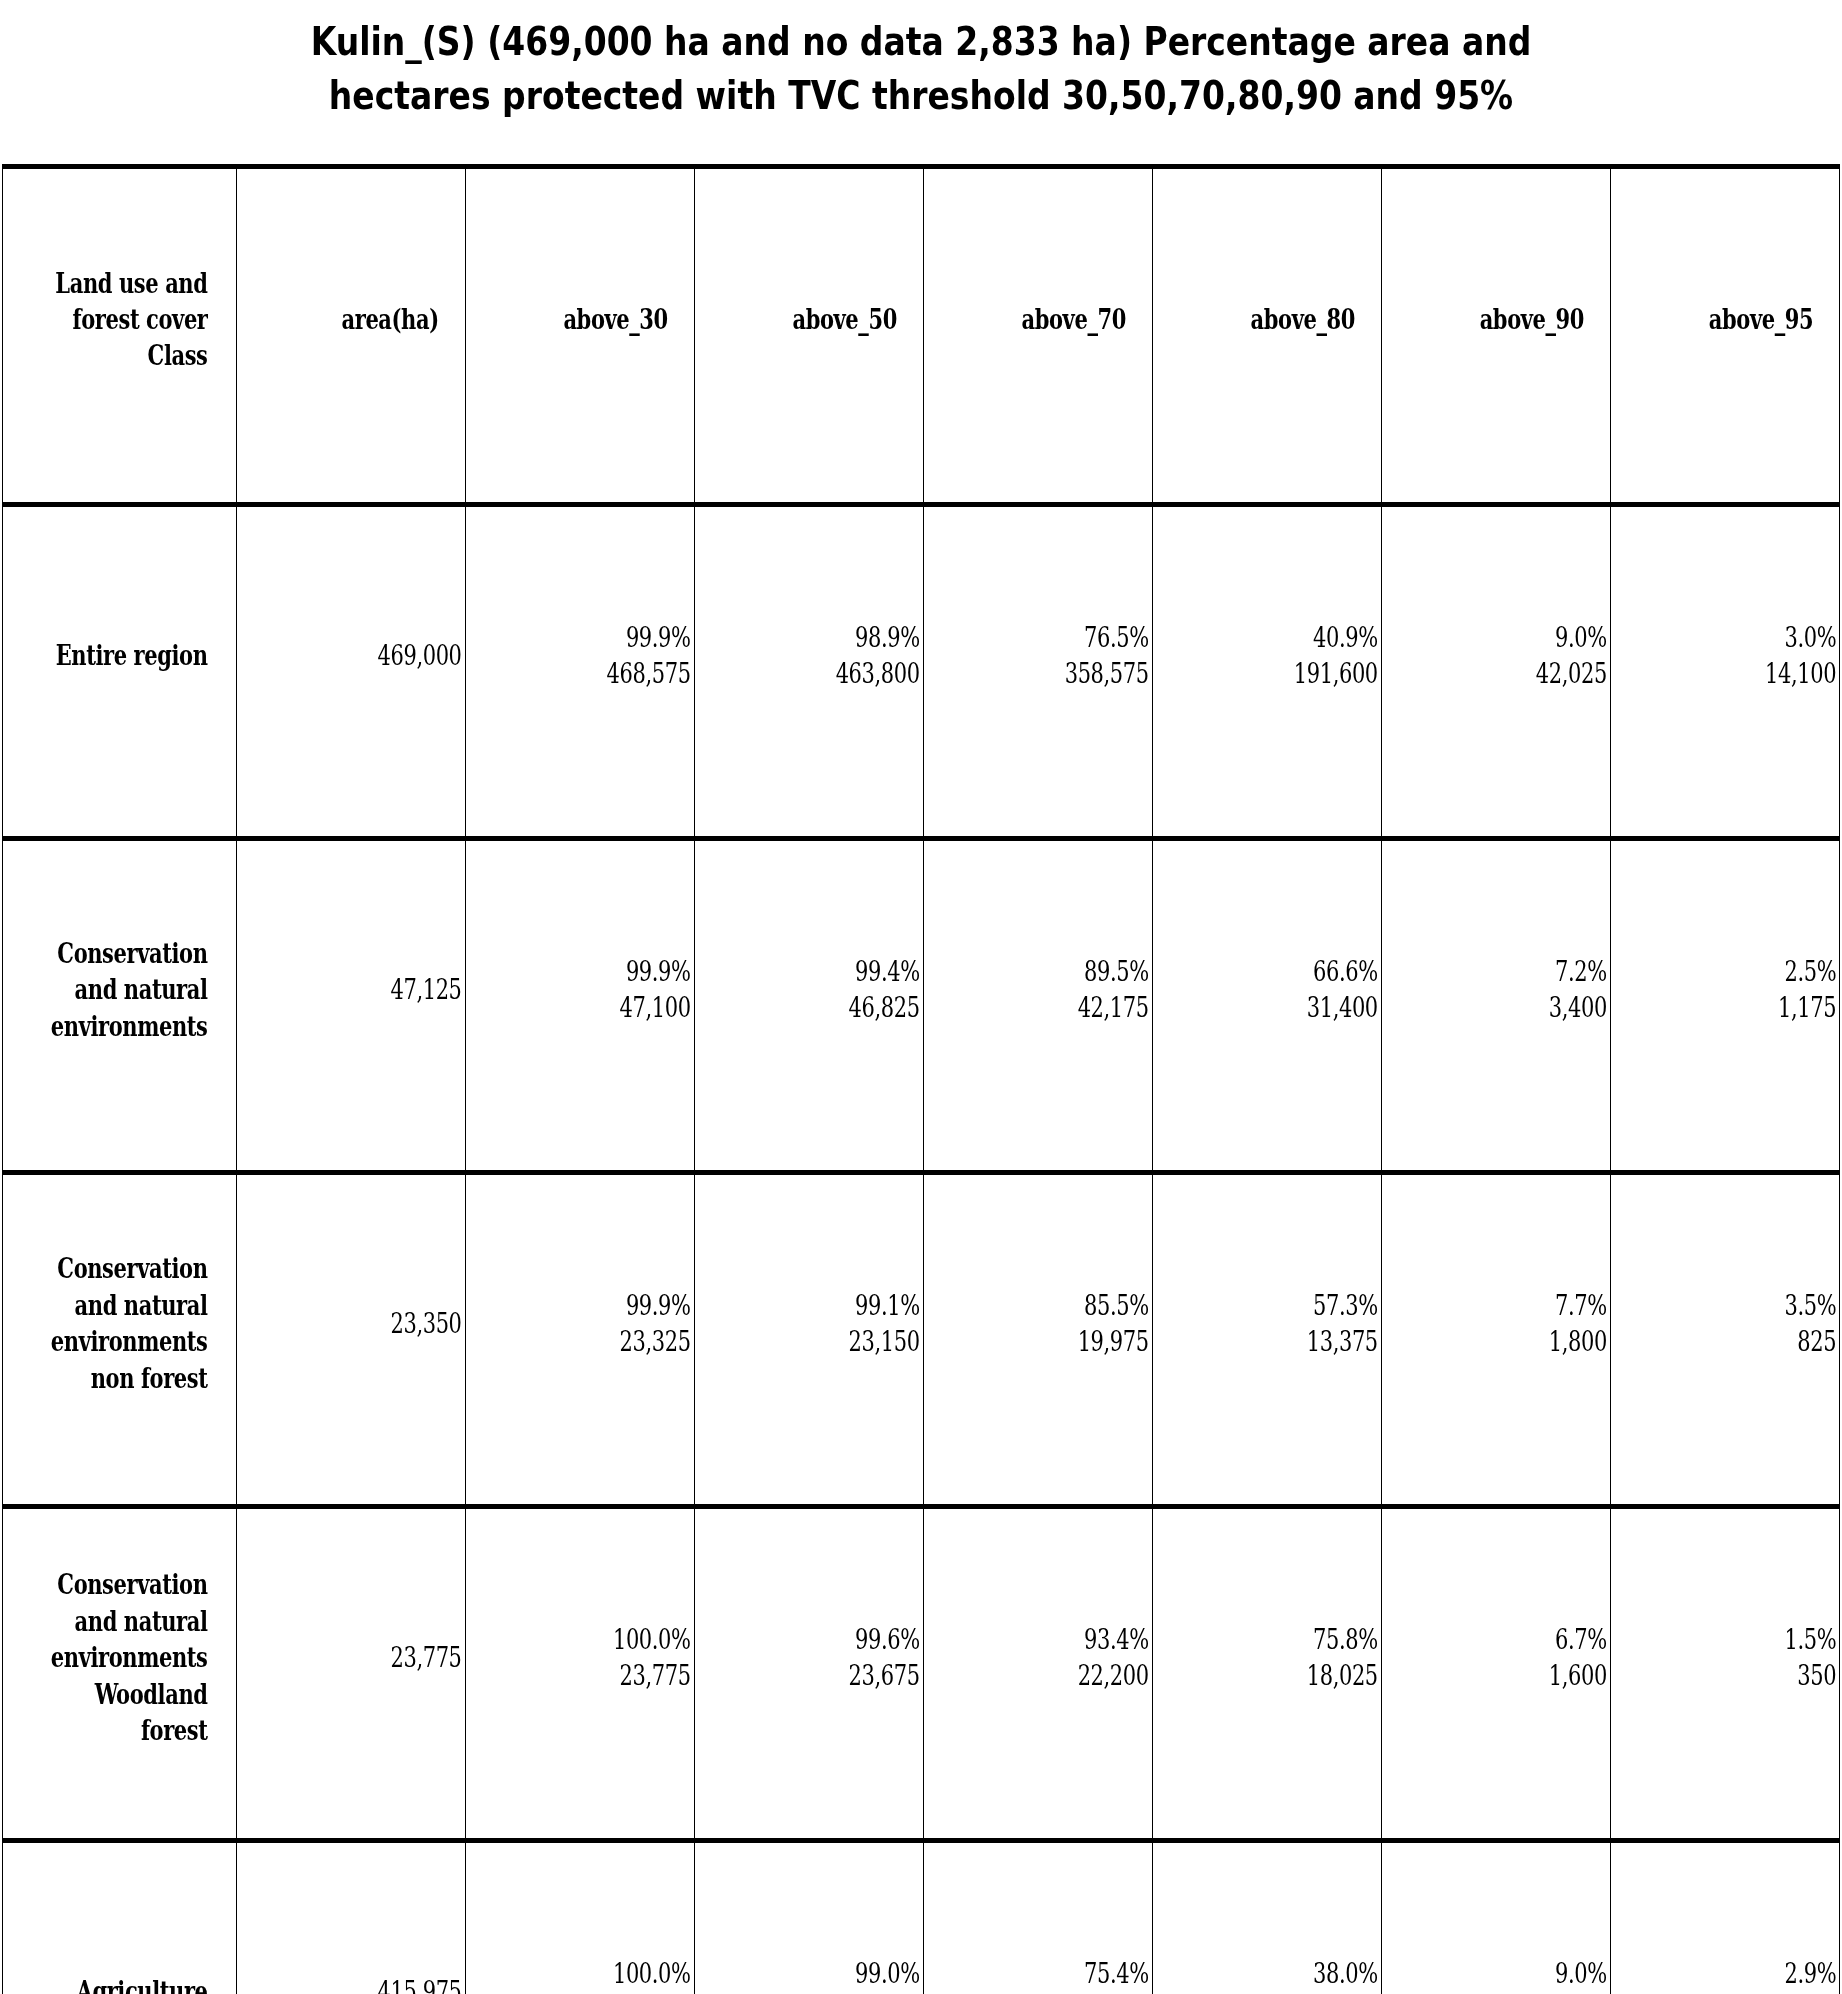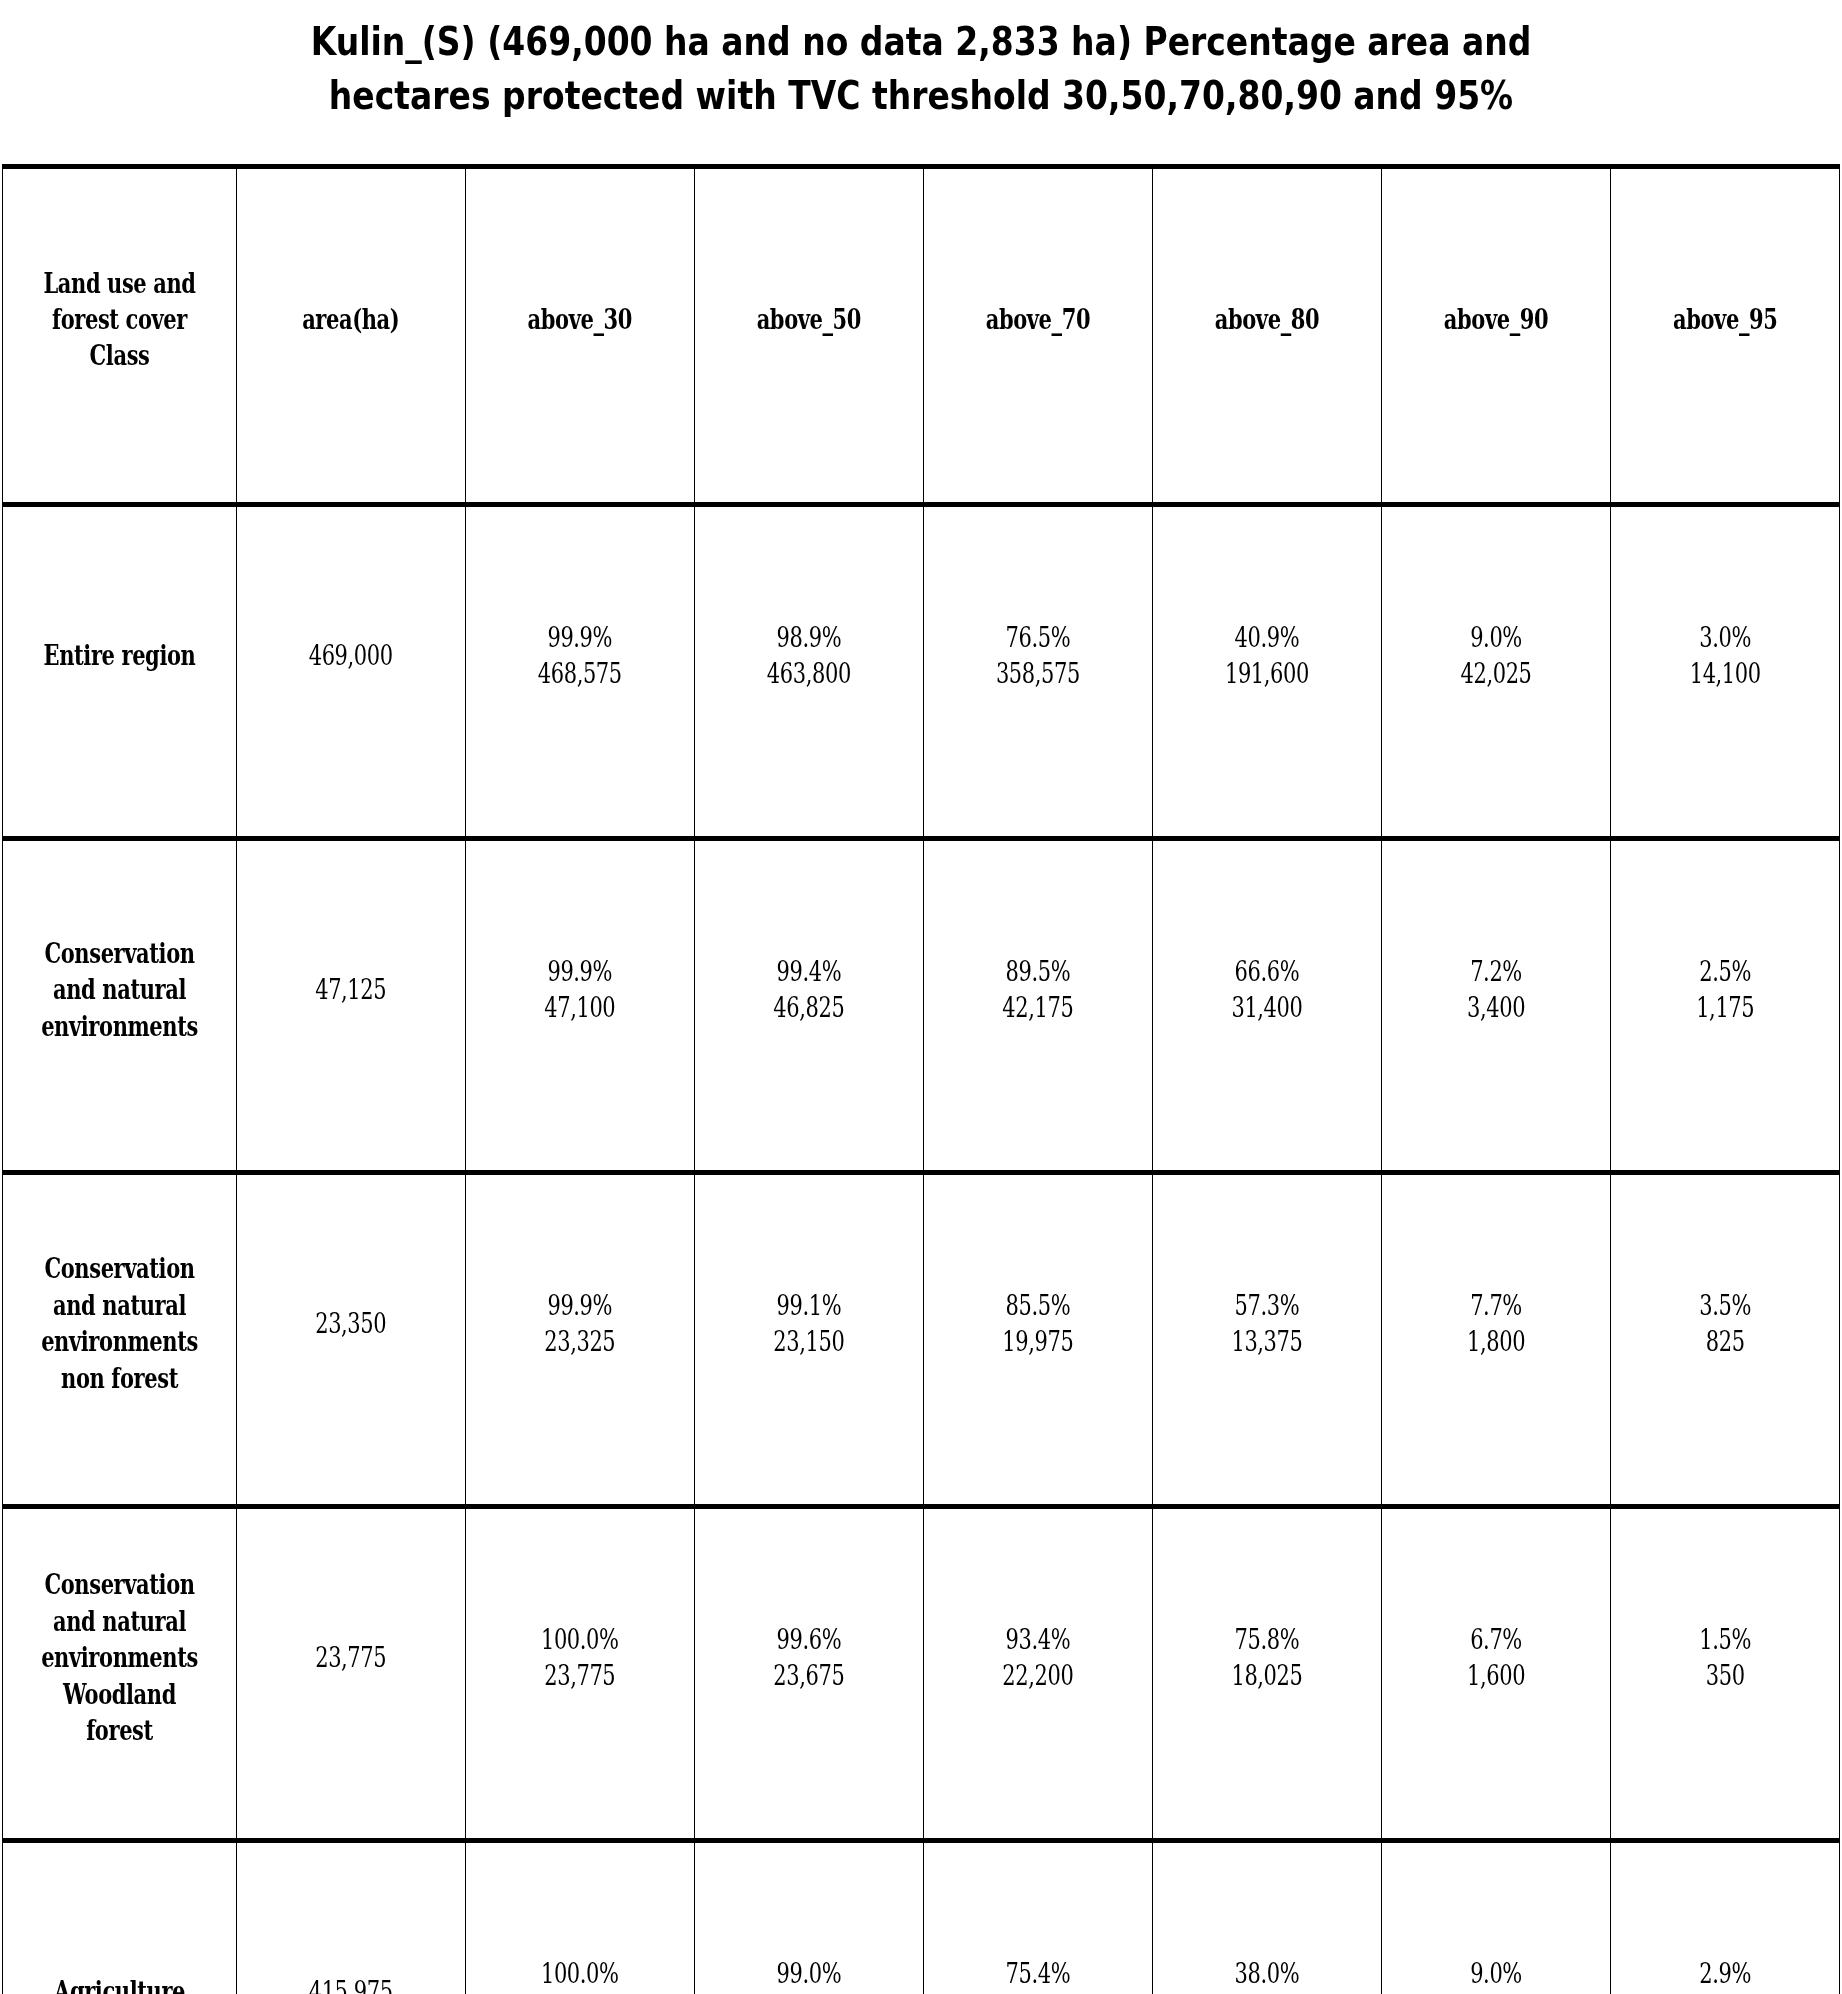--- a/index.html
+++ b/index.html
@@ -8,21 +8,21 @@
 
   
   .title{position:absolute;top:15px;left:0;right:0;text-align:center;
          font-family:"DejaVu Sans", sans-serif;font-weight:bold;
          font-size:33px;line-height:46px;transform:scaleY(1.18);transform-origin:top center;}
 
   
   table.data{position:absolute;top:164px;left:2.4px;width:1838px;
              border-collapse:collapse;table-layout:fixed;}
   table.data td{border:1.2px solid #000;border-top-width:5.2px;border-bottom-width:5.2px;
-                vertical-align:middle;text-align:center;padding:0 3.2px 32px 3.2px;background:#fff;}
+                vertical-align:middle;text-align:right;padding:0 3.2px 32px 3.2px;background:#fff;}
   tr.hdr td{height:301px;}
   tr.datarow td{height:297px;}
   .inner{font-size:21px;line-height:28px;transform:scaleY(1.3);transform-origin:center;
          white-space:pre-line;letter-spacing:-0.4px;}
   .blabel{font-weight:bold;max-width:176px;margin:0 auto;}
 </style>
 </head>
 <body>
 
 <div id="page">

